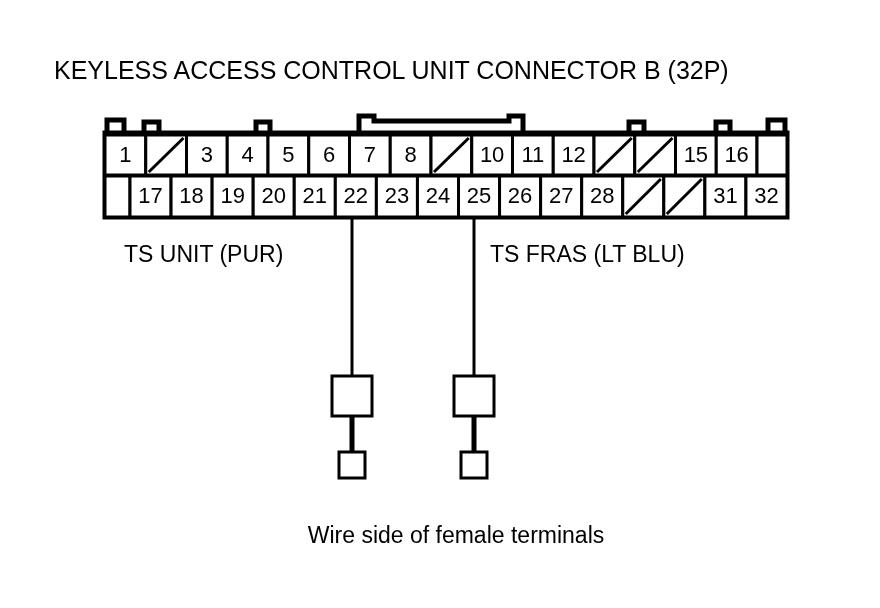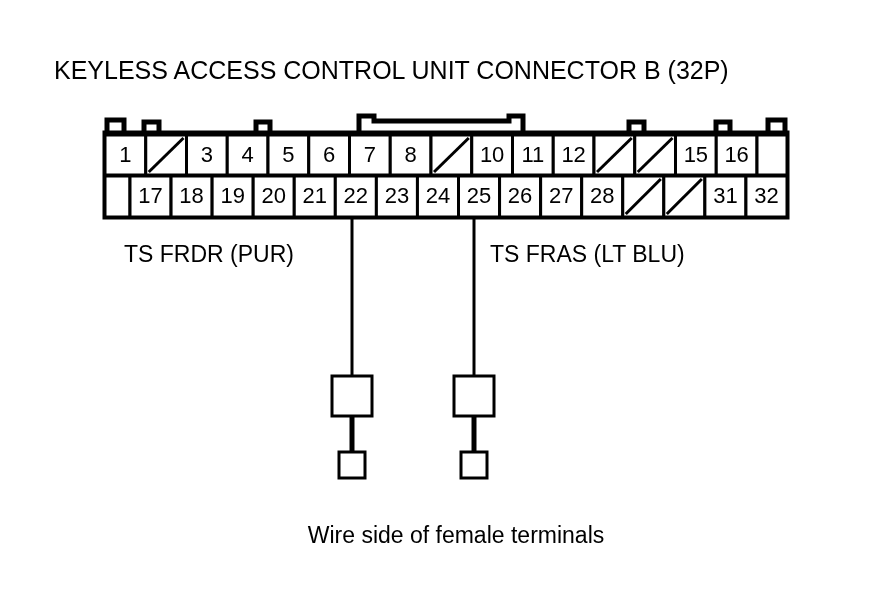--- a/index.html
+++ b/index.html
@@ -62,21 +62,21 @@
     dominant-baseline: middle;
   }
 </style>
 </head>
 <body>
 
 <div class="diagram-root">
 
   <div class="diagram-title">KEYLESS ACCESS CONTROL UNIT CONNECTOR B (32P)</div>
 
-  <div class="wire-label wire-label-a">TS FRDR (PUR)</div>
+  <div class="wire-label wire-label-a">TS UNIT (PUR)</div>
 
   <div class="wire-label wire-label-b">TS FRAS (LT BLU)</div>
 
   <svg class="conn-svg" viewBox="0 0 880 608">
 
     <g>
 
       <rect x="89" y="133" width="682" height="84" fill="none" stroke="#000" stroke-width="5"></rect>
 
       <path d="M 91 133 L 91 120 L 108 120 L 108 133" fill="none" stroke="#000" stroke-width="5"></path>

